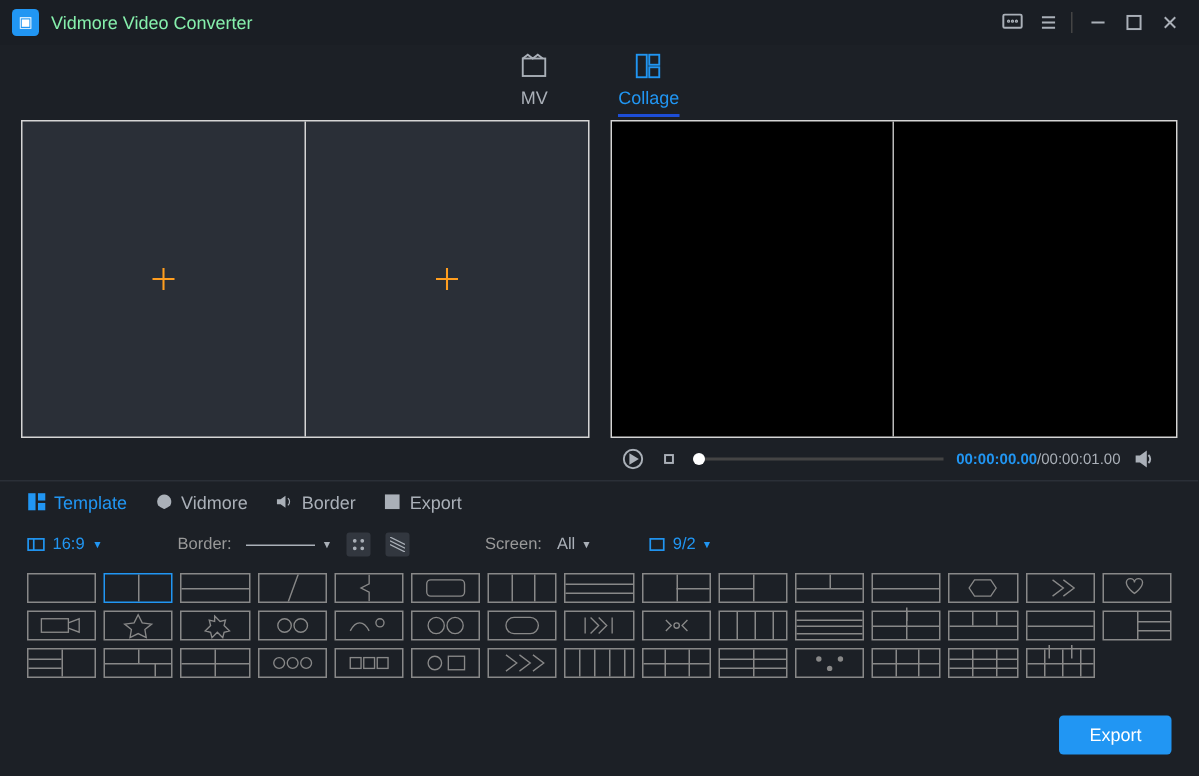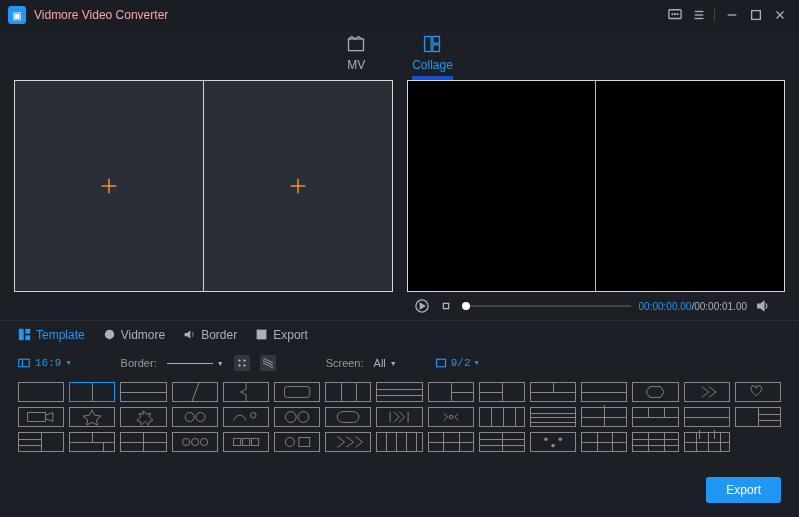--- a/index.html
+++ b/index.html
@@ -1,48 +1,48 @@
 <!DOCTYPE html>
 <html><head>
 <meta charset="utf-8">
 <style>
   * { box-sizing: border-box; margin: 0; padding: 0; }
   body { font-family: -apple-system, 'Segoe UI', sans-serif; font-size: 12px; color: #aab0b8; background: #1c2026; width: 799px; height: 517px; overflow: hidden; }
   .titlebar { height: 30px; display: flex; align-items: center; padding: 0 8px; background: #1a1e24; }
   .logo { width: 18px; height: 18px; background: #2196f3; border-radius: 3px; margin-right: 8px; display:flex;align-items:center;justify-content:center;font-size:10px;color:white;}
-  .title { font-size: 12px; color: #fca5a5; }
+  .title { font-size: 12px; color: #86efac; }
   .spacer { flex: 1; }
   .ticon { width: 22px; height: 22px; display: flex; align-items: center; justify-content: center; color: #aab0b8; cursor: pointer; margin-left:2px;}
   .ticon svg { width: 14px; height: 14px; stroke: currentColor; fill:none; stroke-width:1.5;}
   .divider{width:1px;height:14px;background:#444;margin:0 4px;}
   .tabs { height: 50px; display: flex; justify-content: center; gap: 46px; align-items:flex-start; padding-top:4px;}
   .tab { display: flex; flex-direction: column; align-items: center; gap: 4px; cursor: pointer; color:#aab0b8; padding-bottom:4px;}
-  .tab.active{color:#2196f3;border-bottom:4px solid #1d4ed8;}
+  .tab.active{color:#2196f3;border-bottom:2px solid #1d4ed8;}
   .tab svg{width:20px;height:20px;stroke:currentColor;fill:none;stroke-width:1.5;}
   .main { display: flex; padding: 0 14px; gap: 14px; height: 212px;}
   .panel { flex:1; border: 1px solid #d5d5d5; background: #2a2f37; display: flex; position:relative;}
   .panel.preview{background:#000;}
   .drop { flex:1; display:flex; align-items:center; justify-content:center; border-right:1px solid #d5d5d5; cursor:pointer;}
   .drop:last-child{border-right:none;}
   .drop svg{width:22px;height:22px;stroke:#ff9e1f;stroke-width:1.5;fill:none;}
   .pcell{flex:1;border-right:1px solid #bbb;}
   .pcell:last-child{border-right:none;}
   .playback{display:flex;align-items:center;padding:4px 14px;gap:8px;height:28px;margin-right:14px;margin-left:auto;width:calc(50% - 14px);}
   .pbtn{width:16px;height:16px;display:flex;align-items:center;justify-content:center;cursor:pointer;}
   .pbtn svg{width:14px;height:14px;stroke:#aab0b8;fill:none;stroke-width:1.5;}
   .slider{flex:1;height:2px;background:#444;position:relative;}
   .slider .thumb{position:absolute;left:0;top:-3px;width:8px;height:8px;border-radius:50%;background:#fff;}
   .time{font-size:10px;}
-  .time .cur{color:#2196f3;}
+  .time .cur{color:#2196f3;font-weight:bold;}
   .subtabs{display:flex;gap:18px;padding:6px 18px;height:28px;align-items:center;border-top:1px solid #2a2f37;}
   .subtab{display:flex;align-items:center;gap:5px;cursor:pointer;font-size:12px;}
   .subtab.active{color:#2196f3;}
   .subtab svg{width:13px;height:13px;fill:currentColor;}
   .optbar{display:flex;align-items:center;gap:10px;padding:4px 18px;height:30px;font-size:11px;}
-  .optbar .ar{color:#2196f3;cursor:pointer;display:flex;align-items:center;gap:5px;font-family:Liberation Mono, monospace;}
+  .optbar .ar{color:#2196f3;cursor:pointer;display:flex;align-items:center;gap:5px;}
   .optbar .lbl{color:#999;margin-left:12px;}
   .optbar .drop-sel{display:flex;align-items:center;gap:4px;cursor:pointer;}
   .arrow{font-size:7px;color:#2196f3;}
   .borderline{width:46px;height:1px;background:#aab0b8;}
   .sqbtn{width:16px;height:16px;display:flex;align-items:center;justify-content:center;cursor:pointer;background:#32373f;border-radius:2px;}
   .sqbtn svg{width:10px;height:10px;stroke:#aab0b8;fill:none;}
   .templates{display:grid;grid-template-columns:repeat(15,1fr);gap:5px;padding:4px 18px;}
   .tpl{height:20px;border:1px solid #888;cursor:pointer;display:flex;position:relative;}
   .tpl.active{border-color:#2196f3;}
   .tpl .v{width:1px;background:#888;height:100%;}

